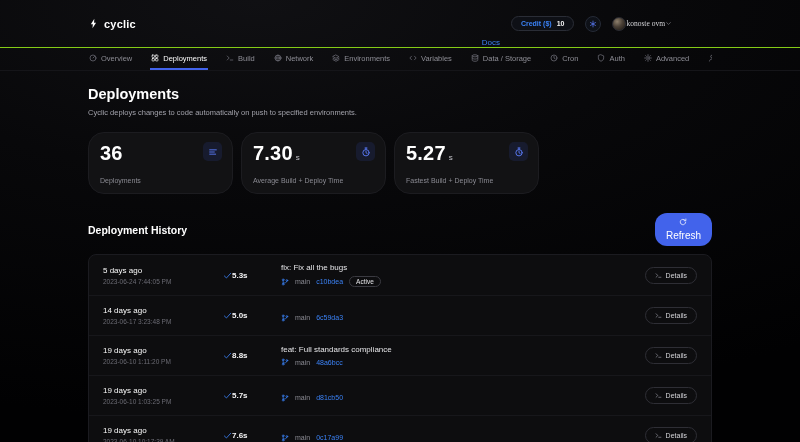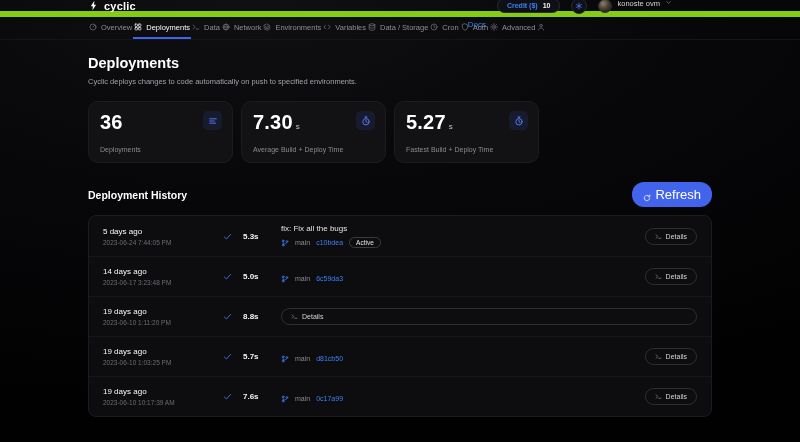--- a/index.html
+++ b/index.html
@@ -9,22 +9,22 @@
     background:#010102;
     background-image:radial-gradient(120% 95% at 32% 0%, #101013 0%, #08080a 42%, #010102 100%);
     color:#e7e7ea;
     -webkit-font-smoothing:antialiased;
   }
   .ic { display:inline-flex; width:8px; height:8px; flex:0 0 auto; }
   .ic svg { width:100%; height:100%; display:block; }
 
   
   .topbar {
-    height:17px; display:flex; align-items:center;
-    padding:0 88px; border-bottom:6px solid #84cc16;
+    height:48px; display:flex; align-items:center;
+    padding:0 88px; border-bottom:1px solid #84cc16;
   }
   .brand { display:flex; align-items:center; gap:5px; }
   .brand .ic { width:11px; height:13px; color:#ffffff; }
   .brand-name { font-size:11px; font-weight:bold; color:#fff; letter-spacing:.2px; }
   .topbar-right { margin-left:auto; display:flex; align-items:center; gap:11px; margin-right:40px; }
   .docs-link { font-size:8px; color:#3b82f6; text-decoration:none;margin-top:37px; }
   .credit-pill {
     display:flex; align-items:center; gap:5px; border:1px solid #2a2d36;
     background:#0e1016; border-radius:10px; padding:3px 9px; cursor:pointer;
   }
@@ -33,81 +33,82 @@
   .round-btn {
     width:16px; height:16px; border-radius:50%; border:1px solid #252a36;
     background:#0e1118; display:flex; align-items:center; justify-content:center; color:#5b7cfa;
   }
   .round-btn .ic { width:8px; height:8px; }
   .avatar {
     width:14px; height:14px; border-radius:50%;
     background:radial-gradient(circle at 35% 30%, #8d7f6c 0%, #4a4036 45%, #17130e 100%);
     border:1px solid #2c2c32;
   }
-  .user-chip { display:flex; align-items:flex-start; gap:5px; cursor:pointer; }
+  .user-chip { display:flex; align-items:center; cursor:pointer;font-family:Liberation Serif, serif; }
   .user-name { font-size:7.5px; color:#d4d4d8; }
   .user-chip .ic { width:7px; height:7px; color:#8a8a92; }
 
   
   .navbar { border-bottom:1px solid #151519; }
   .nav-inner {
-    width:624px; margin:0 auto; display:flex; 
+    width:624px; margin:0 auto; display:flex; gap:17px;
     white-space:nowrap; overflow:hidden; height:22px; align-items:stretch;
   }
   .nav-item {
     display:flex; align-items:center; gap:4px; font-size:7.5px; color:#8d8d95;
     cursor:pointer; border-bottom:2px solid transparent; padding:0 1px;
   }
   .nav-item .ic { color:#6f6f78; }
   .nav-item.active { color:#fafafa; border-bottom-color:#4263eb; }
   .nav-item.active .ic { color:#fafafa; }
 
   
   .main { width:624px; margin:0 auto; }
   .page-title { margin-top:15px; font-size:14.5px; font-weight:bold; color:#fff; }
   .page-subtitle { margin-top:6px; font-size:7.5px; color:#a1a1aa; }
 
   .stats { display:flex; gap:8px; margin-top:15px; }
   .stat-card {
     width:145px; height:62px; background:#121214; border:1px solid #1c1c20;
-    border-radius:10px; padding:9px 11px; display:flex; flex-direction:column;
+    border-radius:16px; padding:9px 11px; display:flex; flex-direction:column;
     justify-content:space-between; position:relative;
   }
   .stat-top { display:flex; align-items:baseline; gap:3px; }
   .stat-value { font-size:20px; font-weight:bold; color:#fff; letter-spacing:.2px; }
   .stat-unit { font-size:8px; color:#c5c5cb; }
   .stat-label { font-size:7px; color:#8a8a92; }
   .stat-icon {
     position:absolute; top:9px; right:10px; width:19px; height:19px; border-radius:5px;
     background:rgba(66,99,235,.12); color:#5b7cfa;
     display:flex; align-items:center; justify-content:center;
   }
   .stat-icon .ic { width:10px; height:10px; }
 
   .history-head { margin-top:19px; display:flex; align-items:center; justify-content:space-between; }
   .history-title { font-size:10.5px; font-weight:bold; color:#fff; }
   .refresh-btn {
-    display:flex; align-items:flex-end; gap:4px; background:#4263eb; color:#fff;
-    border:none; border-radius:12px; padding:5px 11px; font-size:13px; cursor:pointer;
+    display:flex; align-items:center; gap:4px; background:#4263eb; color:#fff;
+    border:none; border-radius:12px; padding:5px 11px; font-size:10px; cursor:pointer;
     font-family:inherit;
+    flex-direction:column;
   }
   .refresh-btn .ic { width:8px; height:8px; }
 
   .history-list {
     margin-top:8px; background:#0d0d0f; border:1px solid #1b1b20; border-radius:8px;
     overflow:hidden;
   }
   .row {
     display:grid; grid-template-columns:120px 58px 1fr auto; align-items:center;
     padding:8px 14px; min-height:40px;
   }
   .row + .row { border-top:1px solid #17171b; }
   .cell-time .rel { font-size:8px; font-weight:normal; color:#fafafa; }
   .cell-time .ts { margin-top:3px; font-size:6.5px; color:#6b6b74; }
-  .cell-status { display:flex; align-items:center; gap:11px; }
+  .cell-status { display:flex; align-items:center; gap:0; }
   .cell-status .ic { width:9px; height:9px; color:#3b82f6; }
   .duration { font-size:8px; font-weight:bold; color:#f4f4f5; }
   .cell-commit .msg { font-size:8px; color:#e4e4e7; }
   .commit-meta { margin-top:4px; display:flex; align-items:center; gap:6px; }
   .commit-meta .ic { width:8px; height:8px; color:#3b82f6; }
   .branch { font-size:7px; color:#8a8a92; }
   .hash { font-size:7px; color:#3b82f6; cursor:pointer; }
   .active-badge {
     font-size:6.5px; color:#e4e4e7; border:1px solid #3a3a41; border-radius:8px;
     padding:1px 6px;
@@ -181,21 +182,21 @@
         <span>Deployments</span>
       </div>
 
       <div class="nav-item">
         <span class="ic">
           <svg viewBox="0 0 12 12" fill="none" stroke="currentColor" stroke-width="1.1" stroke-linecap="round" stroke-linejoin="round">
             <path d="M1.8 3 4.8 6 1.8 9"></path>
             <path d="M6.4 9h3.8"></path>
           </svg>
         </span>
-        <span>Data</span>
+        <span>Build</span>
       </div>
 
       <div class="nav-item">
         <span class="ic">
           <svg viewBox="0 0 12 12" fill="none" stroke="currentColor" stroke-width="1.1" stroke-linecap="round" stroke-linejoin="round">
             <circle cx="6" cy="6" r="4.5"></circle>
             <ellipse cx="6" cy="6" rx="1.9" ry="4.5"></ellipse>
             <path d="M1.5 6h9"></path>
           </svg>
         </span>
@@ -433,20 +434,36 @@
           <div class="ts">2023-06-10 1:11:20 PM</div>
         </div>
         <div class="cell-status">
           <span class="ic">
             <svg viewBox="0 0 12 12" fill="none" stroke="currentColor" stroke-width="1.1" stroke-linecap="round" stroke-linejoin="round">
               <path d="M1.8 6.6 4.6 9.3 10.2 3.1"></path>
             </svg>
           </span>
           <span class="duration">8.8s</span>
         </div>
+        <div class="cell-commit">
+          <div class="msg">feat: Full standards compliance</div>
+          <div class="commit-meta">
+            <span class="ic">
+              <svg viewBox="0 0 12 12" fill="none" stroke="currentColor" stroke-width="1.1" stroke-linecap="round" stroke-linejoin="round">
+                <circle cx="3.2" cy="2.7" r="1.3"></circle>
+                <circle cx="3.2" cy="9.3" r="1.3"></circle>
+                <circle cx="8.8" cy="3.7" r="1.3"></circle>
+                <path d="M3.2 4v4M8.8 5c0 2.1-2.6 2.3-5.6 2.6"></path>
+              </svg>
+            </span>
+            <span class="branch">main</span>
+            <span class="hash">48a6bcc</span>
+
+          </div>
+        </div>
         <button class="details-btn">
           <span class="ic">
             <svg viewBox="0 0 12 12" fill="none" stroke="currentColor" stroke-width="1.1" stroke-linecap="round" stroke-linejoin="round">
               <path d="M1.8 3 4.8 6 1.8 9"></path>
               <path d="M6.4 9h3.8"></path>
             </svg>
           </span>
           <span>Details</span>
         </button>
       </div>

